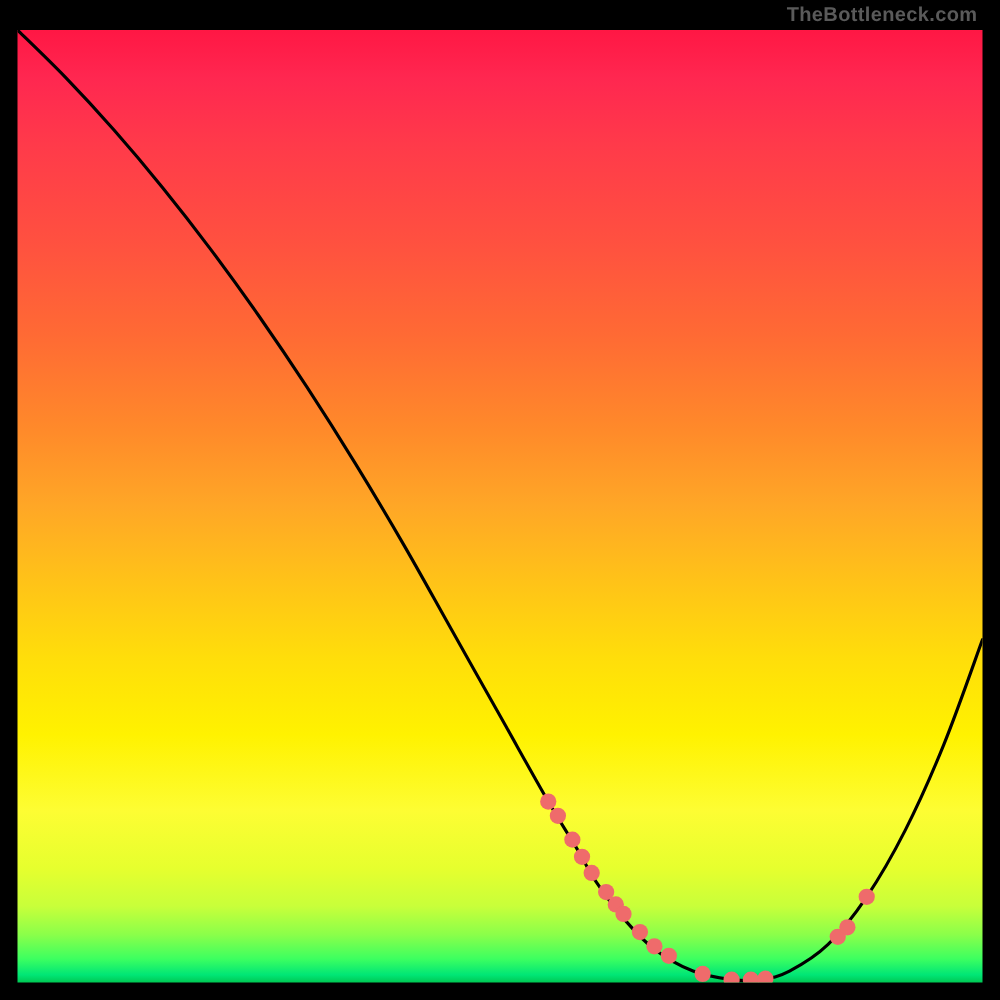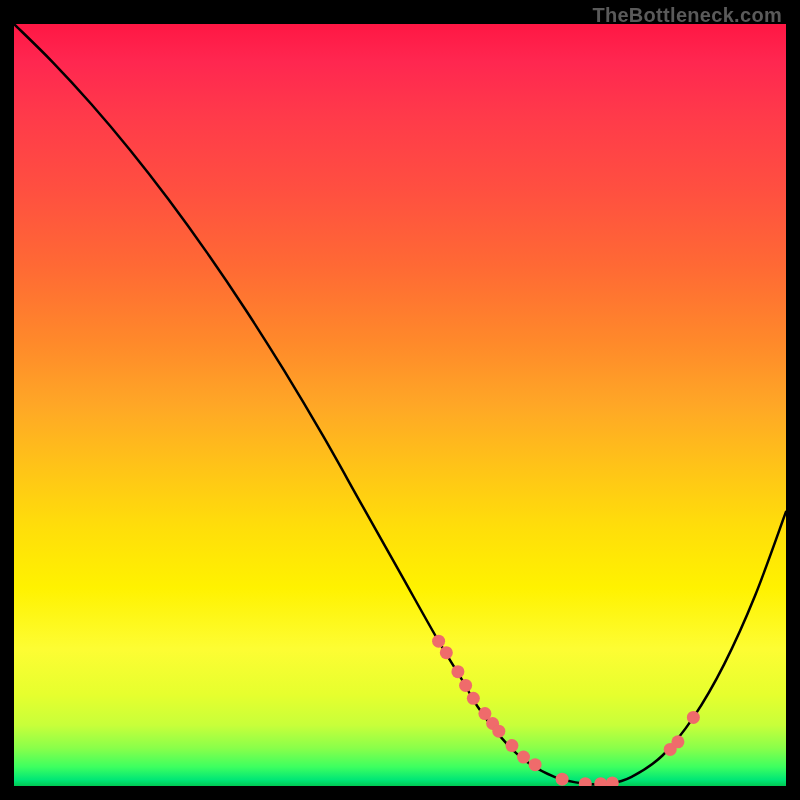--- a/index.html
+++ b/index.html
@@ -14,21 +14,21 @@
   .container {
     position: relative;
     width: 800px;
     height: 800px;
   }
   .watermark {
     position: absolute;
     top: 4px;
     right: 18px;
     color: #5a5a5a;
-    font-size: 20px;
+    font-size: 16px;
     font-weight: bold;
     letter-spacing: 0.3px;
     z-index: 3;
   }
   .plot-outer {
     position: absolute;
     left: 14px;
     top: 24px;
     width: 772px;
     height: 762px;

